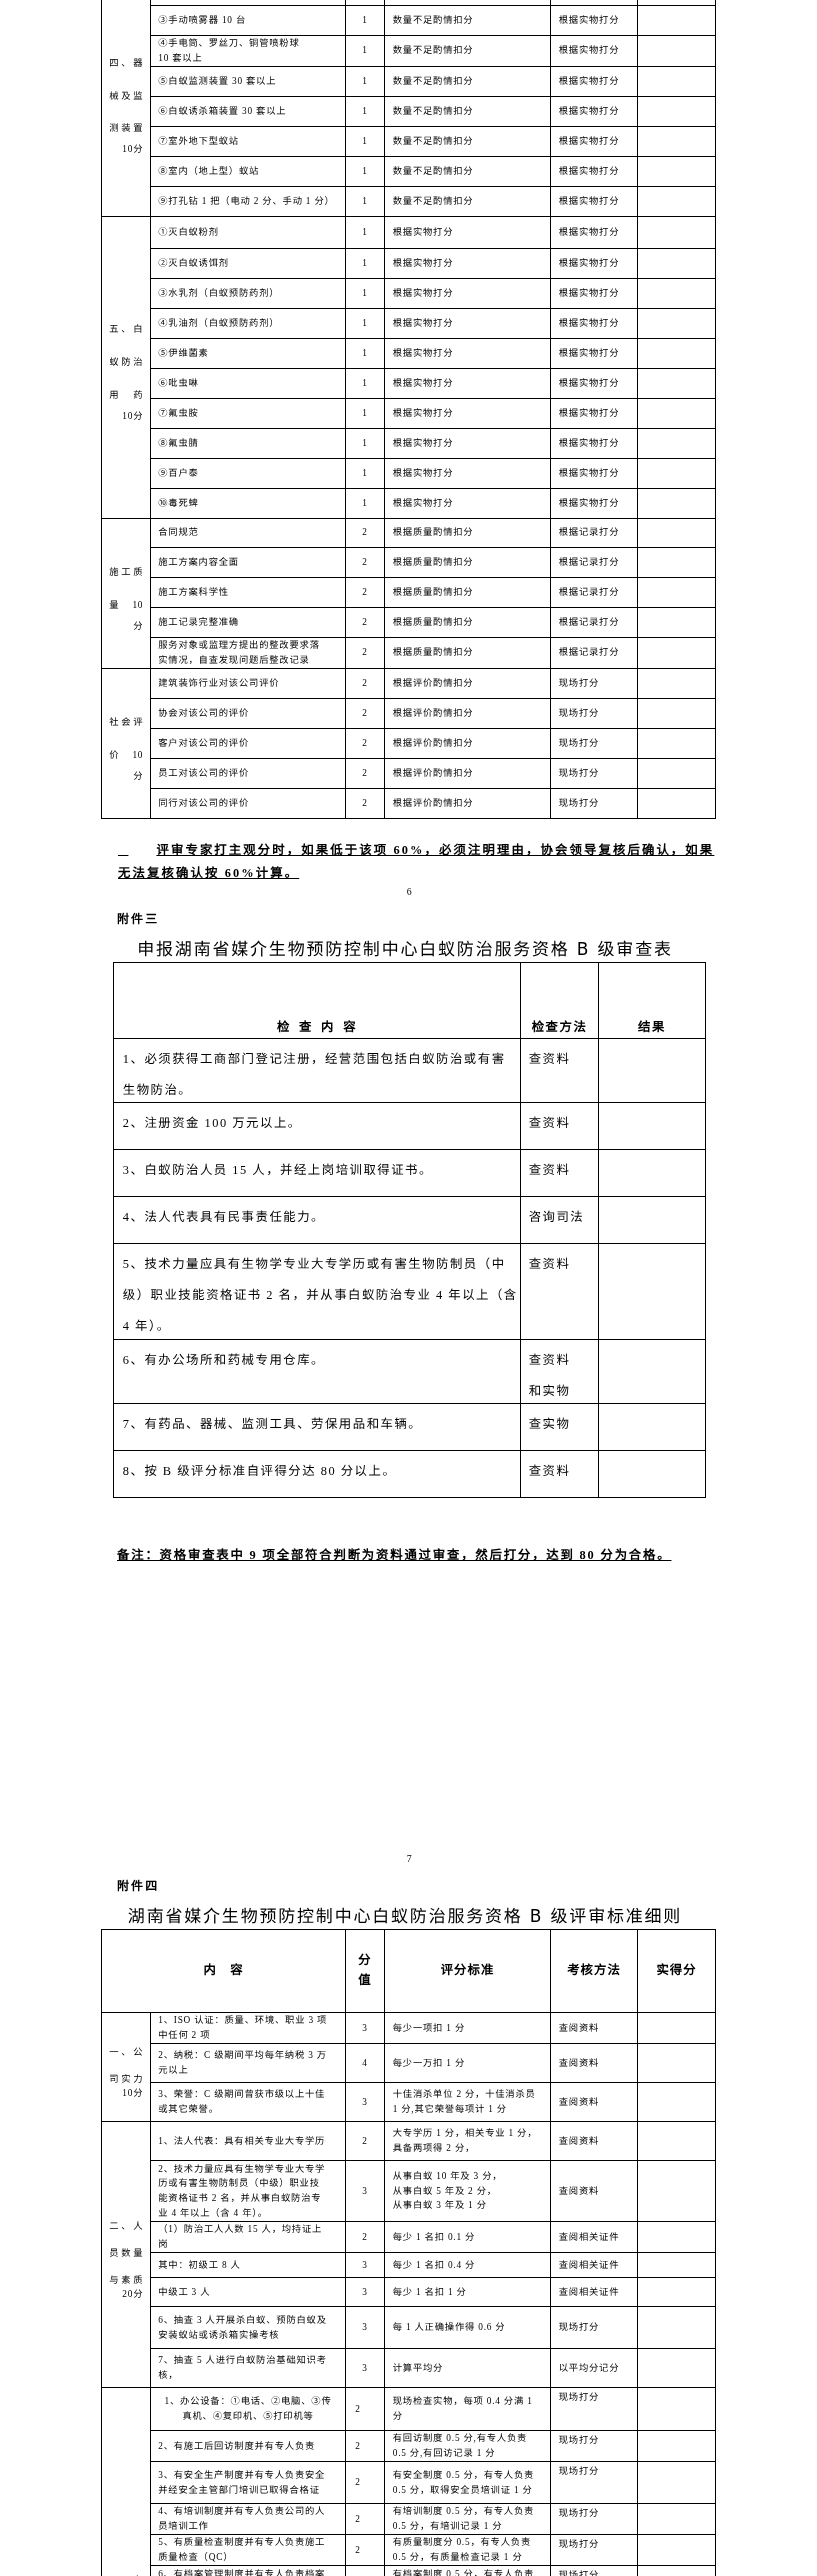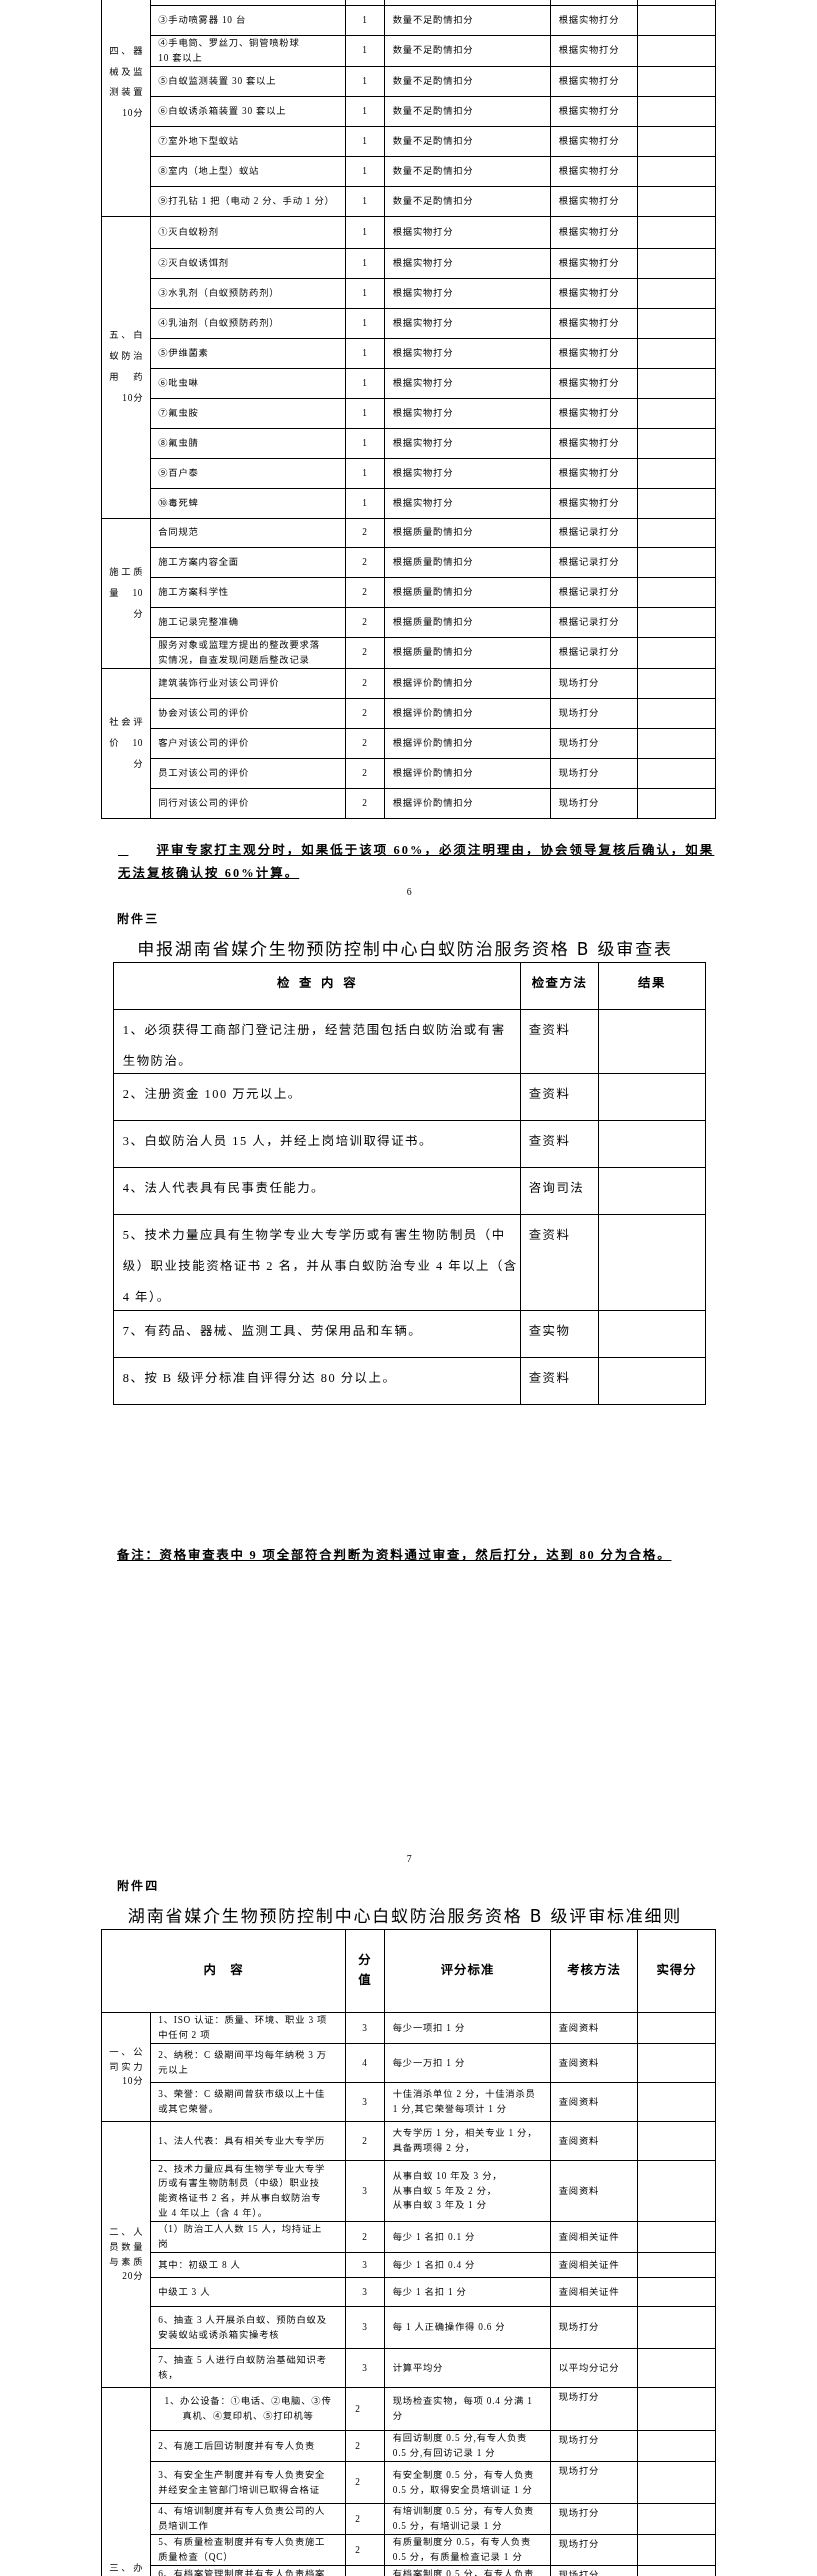--- a/index.html
+++ b/index.html
@@ -16,31 +16,31 @@
   .tA td { font-size:9.3px; letter-spacing:0.8px; line-height:14.7px; vertical-align:middle; white-space:pre; }
   .tA td.ci { padding:0 4.1px 0 7.2px; }
   .tA td.ci.ctr { text-align:center; padding:0 3.1px; }
   .tA td.cs { text-align:center; }
   .tA td.cs.csl { text-align:left; padding-left:9.3px; }
   .tA td.cc { padding:0 3.1px 0 7.7px;margin-top:12px; }
   .tA td.cm { padding:0 3.1px 0 7.7px; }
   .tA td.cm.ctop { vertical-align:top; padding-top:2.1px; }
   .tA td.lab { padding:0 6.7px 0 7.2px; white-space:normal; }
   .labin { position:relative; }
-  .jl { text-align:justify; text-align-last:justify; }
+  .jl { text-align:justify; text-align-last:justify;margin-top:12px; }
   .ll { text-align:right; }
   .tA td.hd { text-align:center; font-weight:bold; font-size:12.4px; letter-spacing:1px; line-height:19.6px; }
 
   
   .tB td { font-size:12.4px; letter-spacing:1.5px; vertical-align:top; }
   .tB .tin { position:relative; top:5.2px; line-height:31px; white-space:pre; }
   .tB td.b1 { padding-left:8.8px; }
   .tB td.b2 { padding-left:7.7px; padding-right:2.1px; }
   .tB td.bh { text-align:center; font-weight:bold; }
-  .tB td.bh .tin { word-spacing:3.6px; }
+  .tB td.bh .tin { word-spacing:3.6px;margin-top:44px; }
 
   .note { font-weight:bold; font-size:12.4px; line-height:23px; white-space:pre;text-decoration:underline; }
   .pgnum { font-size:9.8px; text-align:center; width:20.6px; line-height:12.4px; }
   .attach { font-family:"DejaVu Sans","Liberation Sans",sans-serif; font-weight:bold; font-size:12px; letter-spacing:2.1px; line-height:15.5px; }
   .title { font-family:"DejaVu Sans","Liberation Sans",sans-serif; font-size:17px; letter-spacing:1.8px; line-height:23px; text-align:center; white-space:nowrap; }
 </style>
 </head>
 <body>
 
 <table class="tbl tA" style="left:101px;top:-1px;width:615px">
@@ -357,20 +357,30 @@
       <td class="b1">
           <div class="tin">5、技术力量应具有生物学专业大专学历或有害生物防制员（中
 级）职业技能资格证书 2 名，并从事白蚁防治专业 4 年以上（含
 4 年）。</div>
         </td>
       <td class="b2">
           <div class="tin">查资料</div>
         </td>
       <td></td>
     </tr>
+    <tr style="height:64px">
+      <td class="b1">
+          <div class="tin">6、有办公场所和药械专用仓库。</div>
+        </td>
+      <td class="b2">
+          <div class="tin">查资料
+和实物</div>
+        </td>
+      <td></td>
+    </tr>
     <tr style="height:47px">
       <td class="b1">
           <div class="tin">7、有药品、器械、监测工具、劳保用品和车辆。</div>
         </td>
       <td class="b2">
           <div class="tin">查实物</div>
         </td>
       <td></td>
     </tr>
     <tr style="height:47px">

